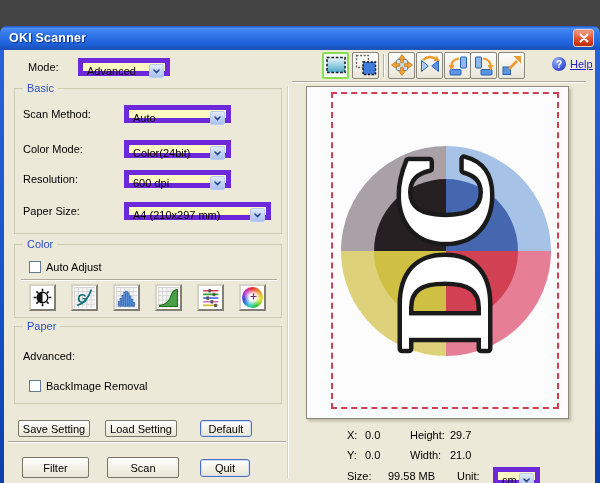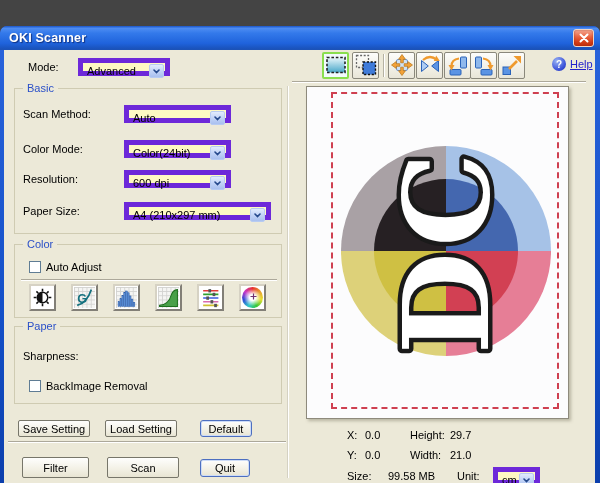--- a/index.html
+++ b/index.html
@@ -314,21 +314,21 @@
           <span class="wheel"></span>
           <svg width="7" height="7" viewBox="0 0 7 7" style="position:absolute;left:8px;top:6px">
             <path d="M3.5,0.5 V6.5 M0.5,3.5 H6.5" stroke="#703070" stroke-width="1.2"></path>
           </svg>
         </span>
       </div>
     </div>
 
     <div class="group" style="left:10px;top:276px;width:268px;height:78px">
       <span class="legend">Paper</span>
-      <span class="lbl" style="left:8px;top:23px">Sharpness:</span>
+      <span class="lbl" style="left:8px;top:23px">Advanced:</span>
       <span class="xp-check" style="left:14px;top:53px"></span>
       <span class="lbl" style="left:31px;top:53px">BackImage Removal</span>
     </div>
 
     <div class="btn" style="left:14px;top:370px;width:72px;height:17px">Save Setting</div>
     <div class="btn" style="left:101px;top:370px;width:72px;height:17px">Load Setting</div>
     <div class="btn xp" style="left:196px;top:370px;width:52px;height:17px">Default</div>
     <div class="groove" style="left:4px;top:391px;width:278px"></div>
     <div class="btn" style="left:18px;top:407px;width:67px;height:21px">Filter</div>
     <div class="btn" style="left:103px;top:407px;width:72px;height:21px">Scan</div>

